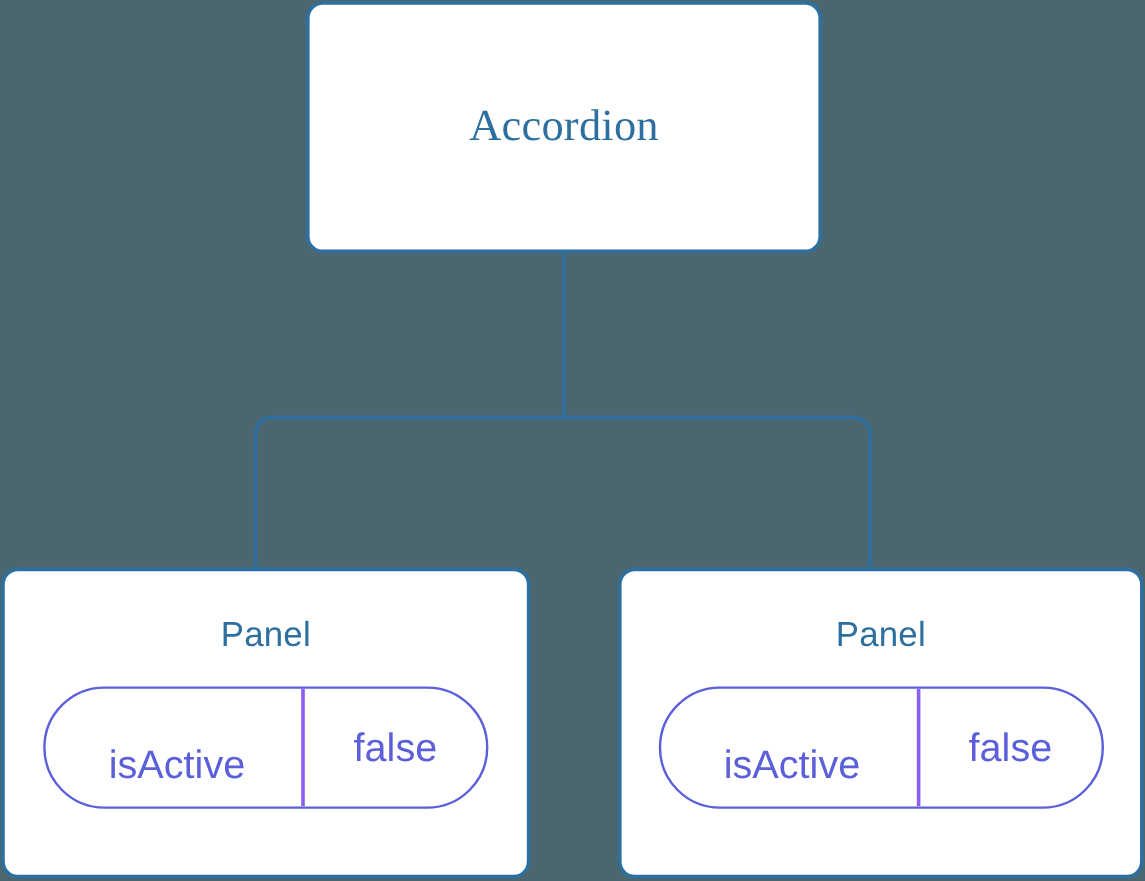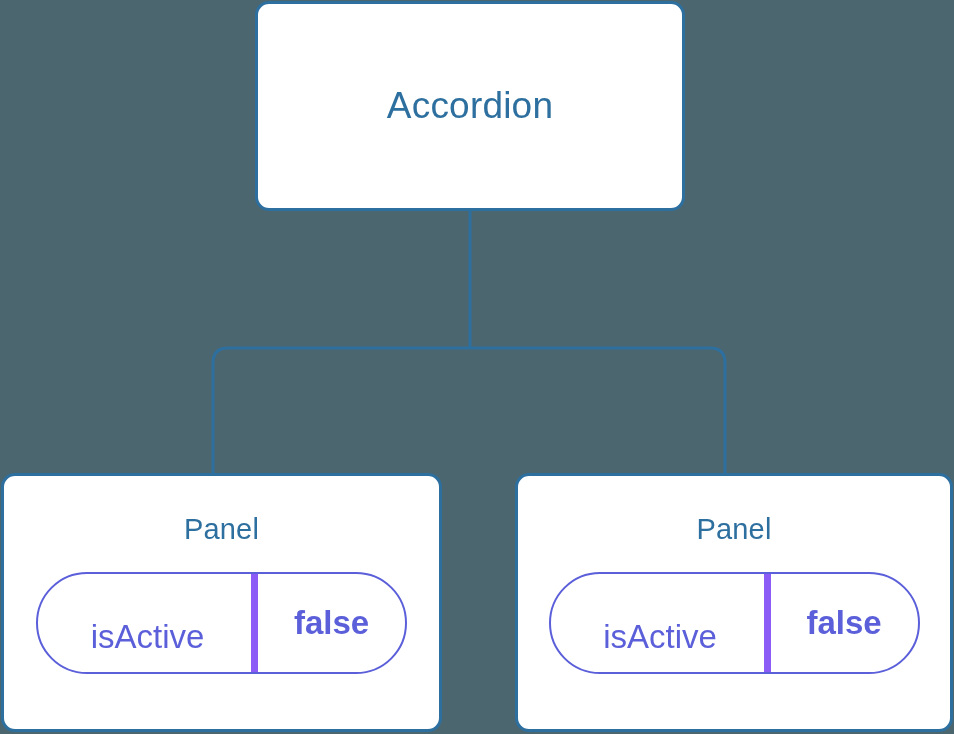--- a/index.html
+++ b/index.html
@@ -40,20 +40,21 @@
     display: flex;
     flex-direction: column;
     align-items: center;
   }
   .node-root {
     left: 255px;
     top: 1px;
     width: 430px;
     height: 210px;
     justify-content: center;
+    font-family: Liberation Serif, serif;
   }
   .node-panel-left {
     left: 1px;
     top: 473px;
     width: 441px;
     height: 259px;
     justify-content: flex-start;
     padding-top: 38px;
   }
   .node-panel-right {
@@ -102,22 +103,21 @@
     user-select: none;
     box-sizing: border-box;
   }
   .state-key {
     width: 213px;
     padding-left: 6px;
     margin-top: 27px;
   }
   .state-val {
     width: 154px;
-    border-left: 7px solid #8b5cf6;
-    font-weight: bold;
+    border-left: 3px solid #8b5cf6;
   }
 </style>
 </head>
 <body>
 
 <div id="stage">
 
   <svg id="connectors" viewBox="0 0 954 734" width="954" height="734" aria-hidden="true">
 
     <path d="M 470 210 L 470 348" fill="none" stroke="#2d6f9e" stroke-width="3"></path>

